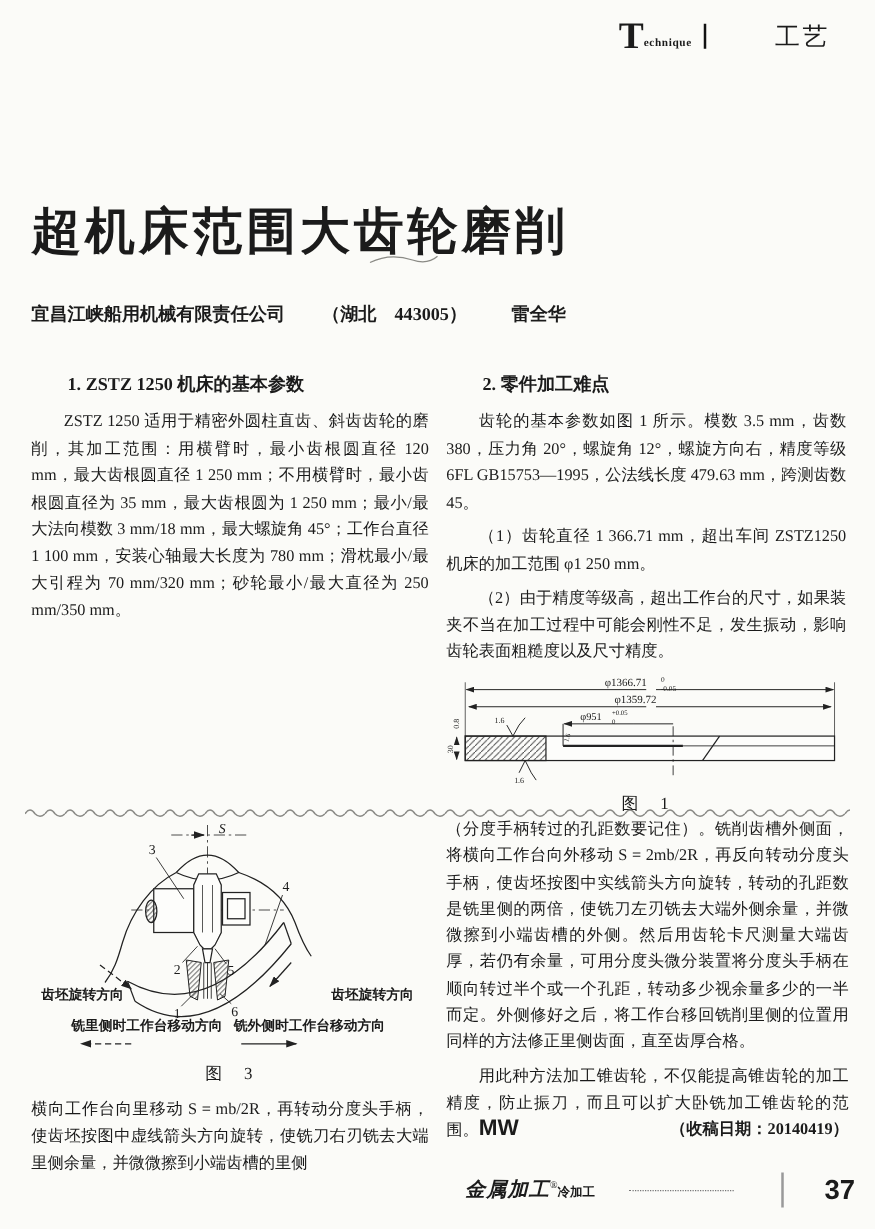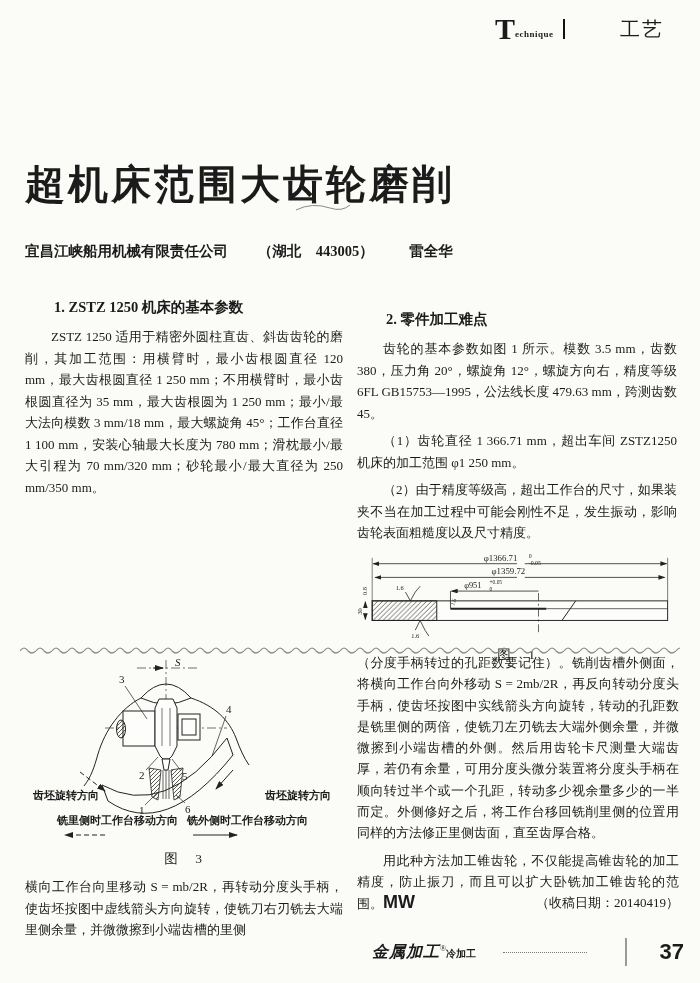--- a/index.html
+++ b/index.html
@@ -29,21 +29,21 @@
   .col p{margin:0 0 6px 0;line-height:21.5px;}
   .col p.ind{text-indent:2em;}
   .col h3{font-size:14.5px;font-weight:bold;margin:14px 0 9px 0;text-indent:2em;}
   #col-lt{top:284px;left:25px;width:318px;}
   #col-lt .intro{border:1px solid #d3d1ca;padding:7px 9px;line-height:23.5px;margin-bottom:0;}
   #col-rt{top:298px;left:357px;width:320px;}
   #col-lb{top:658px;left:25px;width:318px;}
   #col-rb{top:652px;left:357px;width:322px;}
   #col-rb p{line-height:21.3px;}
   .mw{font-family:"Liberation Sans",sans-serif;font-weight:bold;font-size:18px;}
-  .received{float:right;font-size:13px;}
+  .received{float:right;font-size:13px;font-weight:bold;}
 
   .fig-caption{text-align:center;font-size:13.5px;margin:2px 0 8px 0;letter-spacing:2px;}
   svg text{font-family:"Liberation Serif",serif;fill:#1b1b1b;}
   .figlabel{font-weight:bold;}
 
   
   .divider{top:644px;left:20px;}
 
   
   .footer{top:938px;left:372px;right:16px;display:flex;align-items:center;gap:24px;}
@@ -77,21 +77,21 @@
   <span class="loc">（湖北　443005）</span>
   <span class="auth">雷全华</span>
 </div>
 
 <div id="col-lt" class="abs col">
   <h3>1. ZSTZ 1250 机床的基本参数</h3>
   <p class="ind">ZSTZ 1250 适用于精密外圆柱直齿、斜齿齿轮的磨削，其加工范围：用横臂时，最小齿根圆直径 120 mm，最大齿根圆直径 1 250 mm；不用横臂时，最小齿根圆直径为 35 mm，最大齿根圆为 1 250 mm；最小/最大法向模数 3 mm/18 mm，最大螺旋角 45°；工作台直径 1 100 mm，安装心轴最大长度为 780 mm；滑枕最小/最大引程为 70 mm/320 mm；砂轮最小/最大直径为 250 mm/350 mm。</p>
 </div>
 
 <div id="col-rt" class="abs col">
-  <h3 style="margin-top:12px;">2. 零件加工难点</h3>
+  <h3 style="margin-top:0;">2. 零件加工难点</h3>
   <p class="ind">齿轮的基本参数如图 1 所示。模数 3.5 mm，齿数 380，压力角 20°，螺旋角 12°，螺旋方向右，精度等级 6FL GB15753—1995，公法线长度 479.63 mm，跨测齿数 45。</p>
   <p class="ind">（1）齿轮直径 1 366.71 mm，超出车间 ZSTZ1250 机床的加工范围 φ1 250 mm。</p>
   <p class="ind">（2）由于精度等级高，超出工作台的尺寸，如果装夹不当在加工过程中可能会刚性不足，发生振动，影响齿轮表面粗糙度以及尺寸精度。</p>
 
   
   <svg width="318" height="90" viewBox="0 0 318 92">
     <defs>
       <marker id="a1" markerWidth="9" markerHeight="6" refX="8" refY="3" orient="auto">
         <path d="M0,0 L9,3 L0,6 Z" fill="#222"></path>
       </marker>

